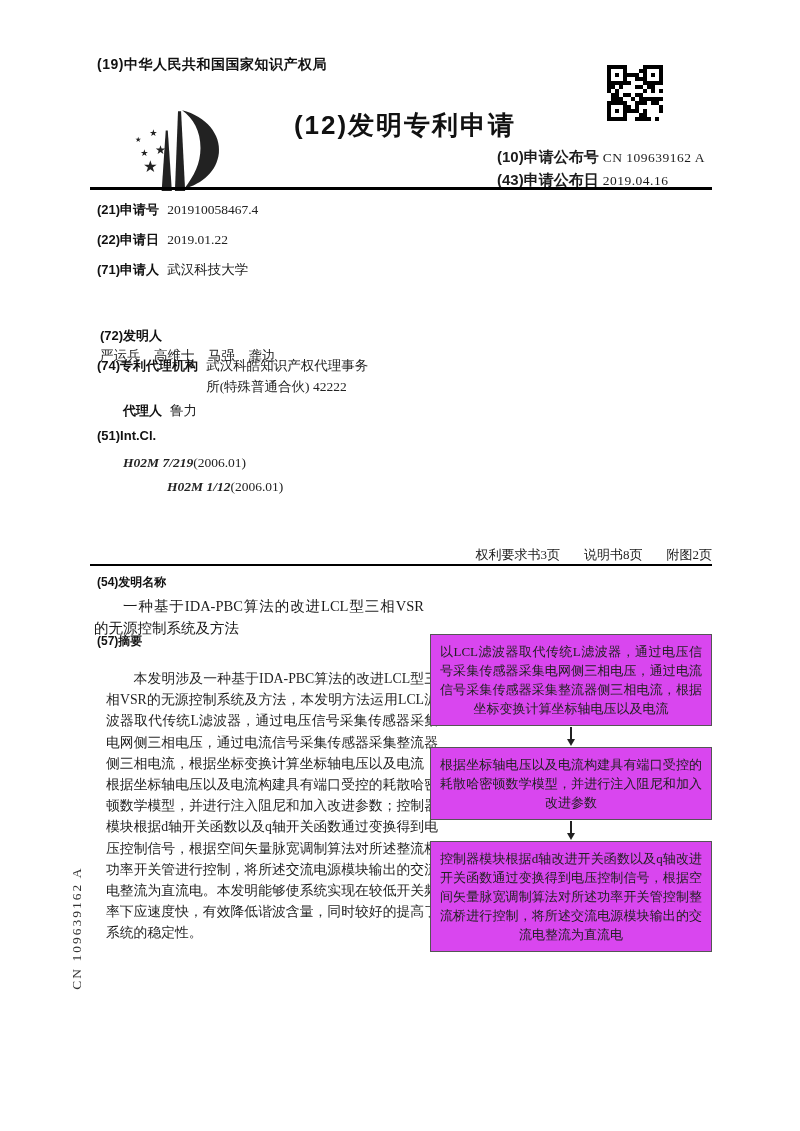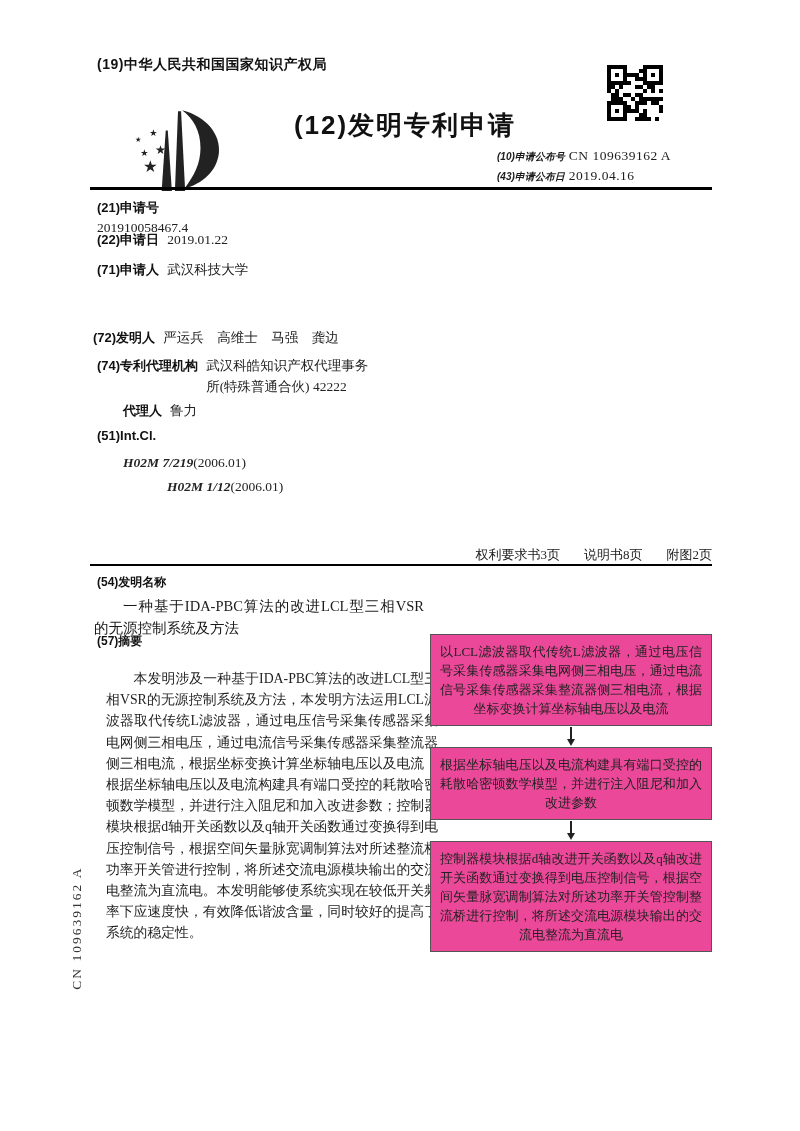--- a/index.html
+++ b/index.html
@@ -8,21 +8,21 @@
 
   .office{position:absolute;left:97px;top:56px;font-family:"Liberation Sans",sans-serif;
           font-weight:700;font-size:14px;letter-spacing:0.5px;color:#111;}
   .qr{position:absolute;left:607px;top:65px;width:56px;height:56px;}
   .logo{position:absolute;left:126px;top:102px;width:104px;height:92px;}
   .doc-type{position:absolute;left:264px;top:108px;width:282px;text-align:center;
             font-family:"Liberation Sans",sans-serif;font-weight:700;font-size:26px;
             letter-spacing:2px;color:#111;}
   .pub{position:absolute;left:497px;top:148px;}
   .pub-row{display:flex;align-items:baseline;margin-bottom:4px;}
-  .pub-row .lbl{font-family:"Liberation Sans",sans-serif;font-weight:700;font-size:10px;white-space:nowrap;font-style:italic;}
+  .pub-row .lbl{font-family:"Liberation Sans",sans-serif;font-weight:700;font-size:15px;white-space:nowrap;}
   .pub-row .val{font-size:13.5px;margin-left:4px;white-space:nowrap;letter-spacing:0.5px;}
 
   .rule{position:absolute;background:#000;}
   .rule-top{left:90px;top:187px;width:622px;height:3px;}
   .rule-mid{left:90px;top:564px;width:622px;height:2px;}
 
   .row{position:absolute;display:flex;align-items:baseline;}
   .row .lbl{font-family:"Liberation Sans",sans-serif;font-weight:700;font-size:13px;
             white-space:nowrap;margin-right:8px;color:#111;}
   .row .val{font-size:13.5px;line-height:21px;color:#222;}
@@ -33,21 +33,21 @@
 
   .sec-label{position:absolute;left:97px;font-family:"Liberation Sans",sans-serif;
              font-weight:700;font-size:12px;color:#111;}
   .title-text{position:absolute;left:90px;top:592px;width:330px;margin:4px;
               font-size:14.5px;line-height:21.5px;text-indent:2em;text-align:justify;color:#1a1a1a;}
   .abstract{position:absolute;left:90px;top:652px;width:332px;margin:16px;
             font-size:13.8px;line-height:21.2px;text-indent:2em;text-align:justify;color:#1f1f1f;}
 
   .flow{position:absolute;left:430px;top:634px;width:282px;display:flex;flex-direction:column;align-items:stretch;}
   .fbox{border:1.3px solid #555;padding:7px 9px;font-size:13px;line-height:19px;
-        text-align:justify;text-align-last:center;color:#222;background:#ec4899;}
+        text-align:justify;text-align-last:center;color:#222;background:#d946ef;}
   .arrow{height:21px;display:flex;flex-direction:column;align-items:center;justify-content:center;}
   .arrow .stem{width:1.5px;height:12px;background:#222;}
   .arrow .head{width:0;height:0;border-left:4.5px solid transparent;border-right:4.5px solid transparent;
                border-top:7px solid #222;}
 
   .side-num{position:absolute;left:-7px;top:919px;width:170px;height:18px;text-align:center;
             font-size:13.5px;letter-spacing:2px;color:#333;transform:rotate(-90deg);white-space:nowrap;}
 </style>
 </head>
 <body>
@@ -146,37 +146,37 @@
       <span class="val">CN 109639162 A</span>
     </div>
     <div class="pub-row">
       <span class="lbl">(43)申请公布日</span>
       <span class="val">2019.04.16</span>
     </div>
   </div>
 
   <div class="rule rule-top"></div>
 
-  <div class="row" style="left:97px;top:199px;flex-direction:column;">
+  <div class="row" style="left:97px;top:199px;">
     <span class="lbl">(21)申请号</span>
     <span class="val">201910058467.4</span>
   </div>
 
   <div class="row" style="left:97px;top:229px;">
     <span class="lbl">(22)申请日</span>
     <span class="val">2019.01.22</span>
   </div>
 
   <div class="row" style="left:97px;top:259px;">
     <span class="lbl">(71)申请人</span>
     <span class="val">武汉科技大学</span>
   </div>
 
 
-  <div class="row" style="left:93px;top:327px;">
+  <div class="row" style="left:100px;top:327px;flex-direction:column;">
     <span class="lbl">(72)发明人</span>
     <span class="val">严运兵　高维士　马强　龚边</span>
   </div>
 
   <div class="row" style="left:97px;top:355px;">
     <span class="lbl">(74)专利代理机构</span>
     <span class="val" style="width:172px;">武汉科皓知识产权代理事务所(特殊普通合伙) 42222</span>
   </div>
 
   <div class="row" style="left:123px;top:400px;">

